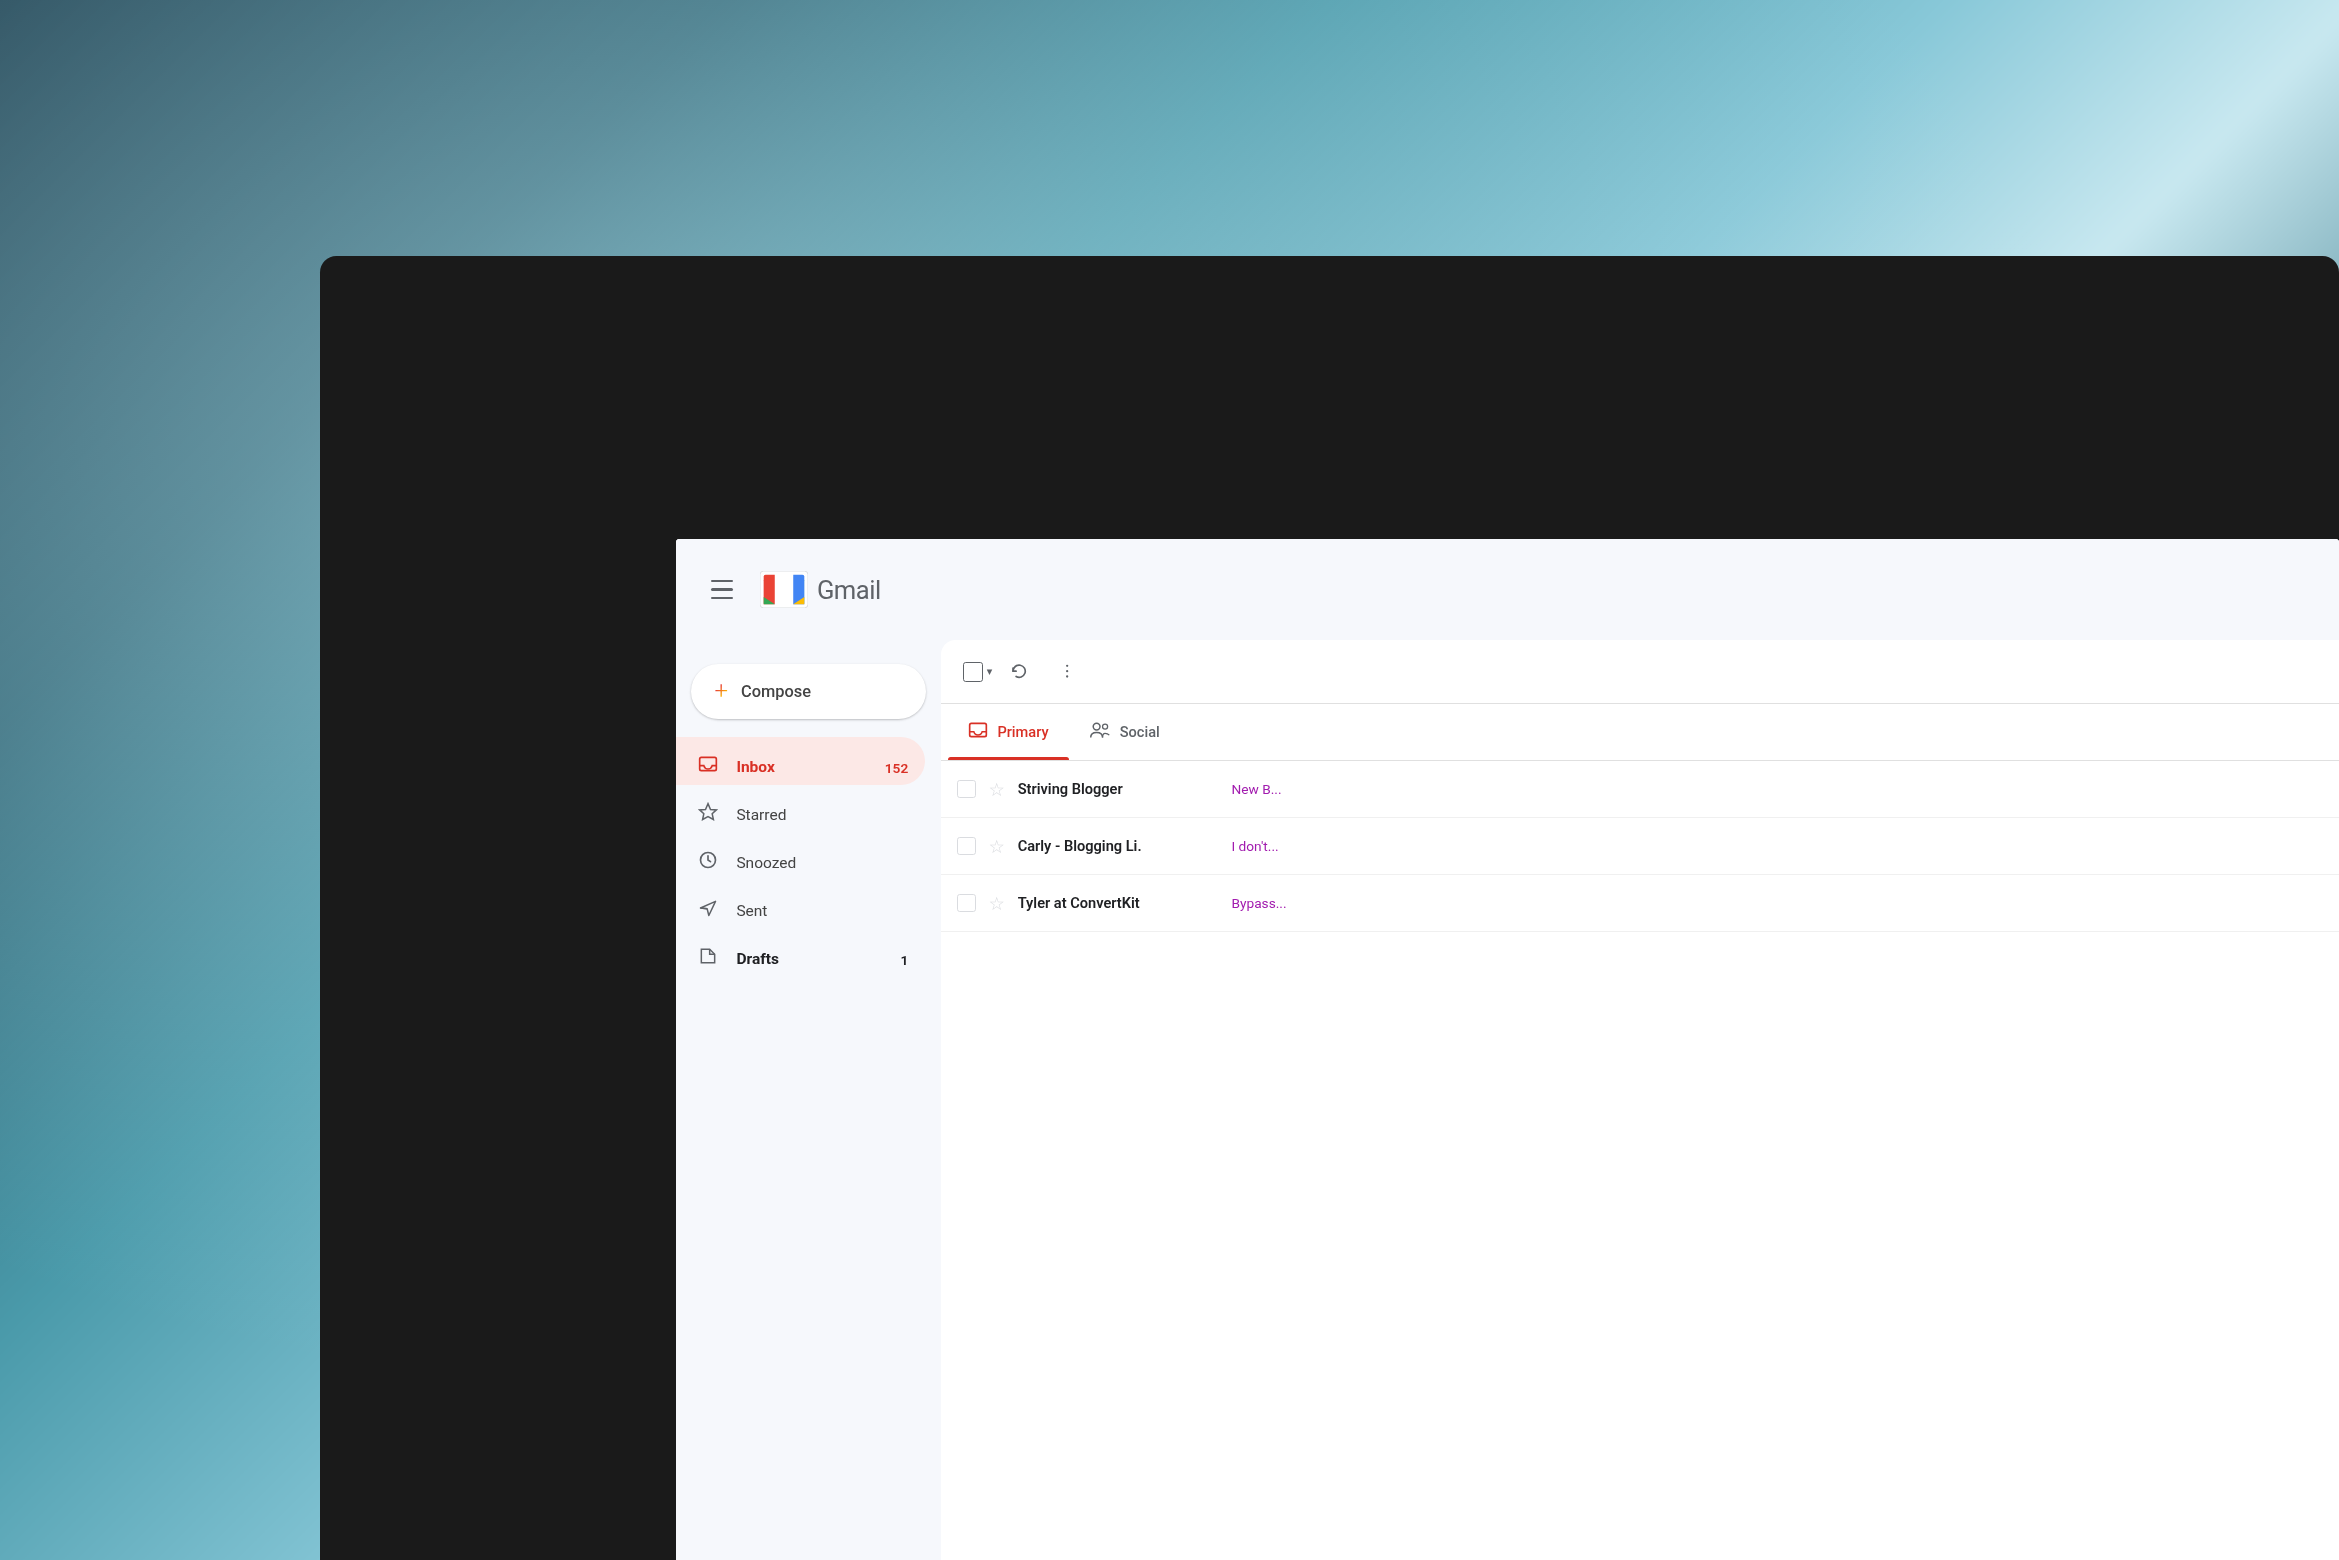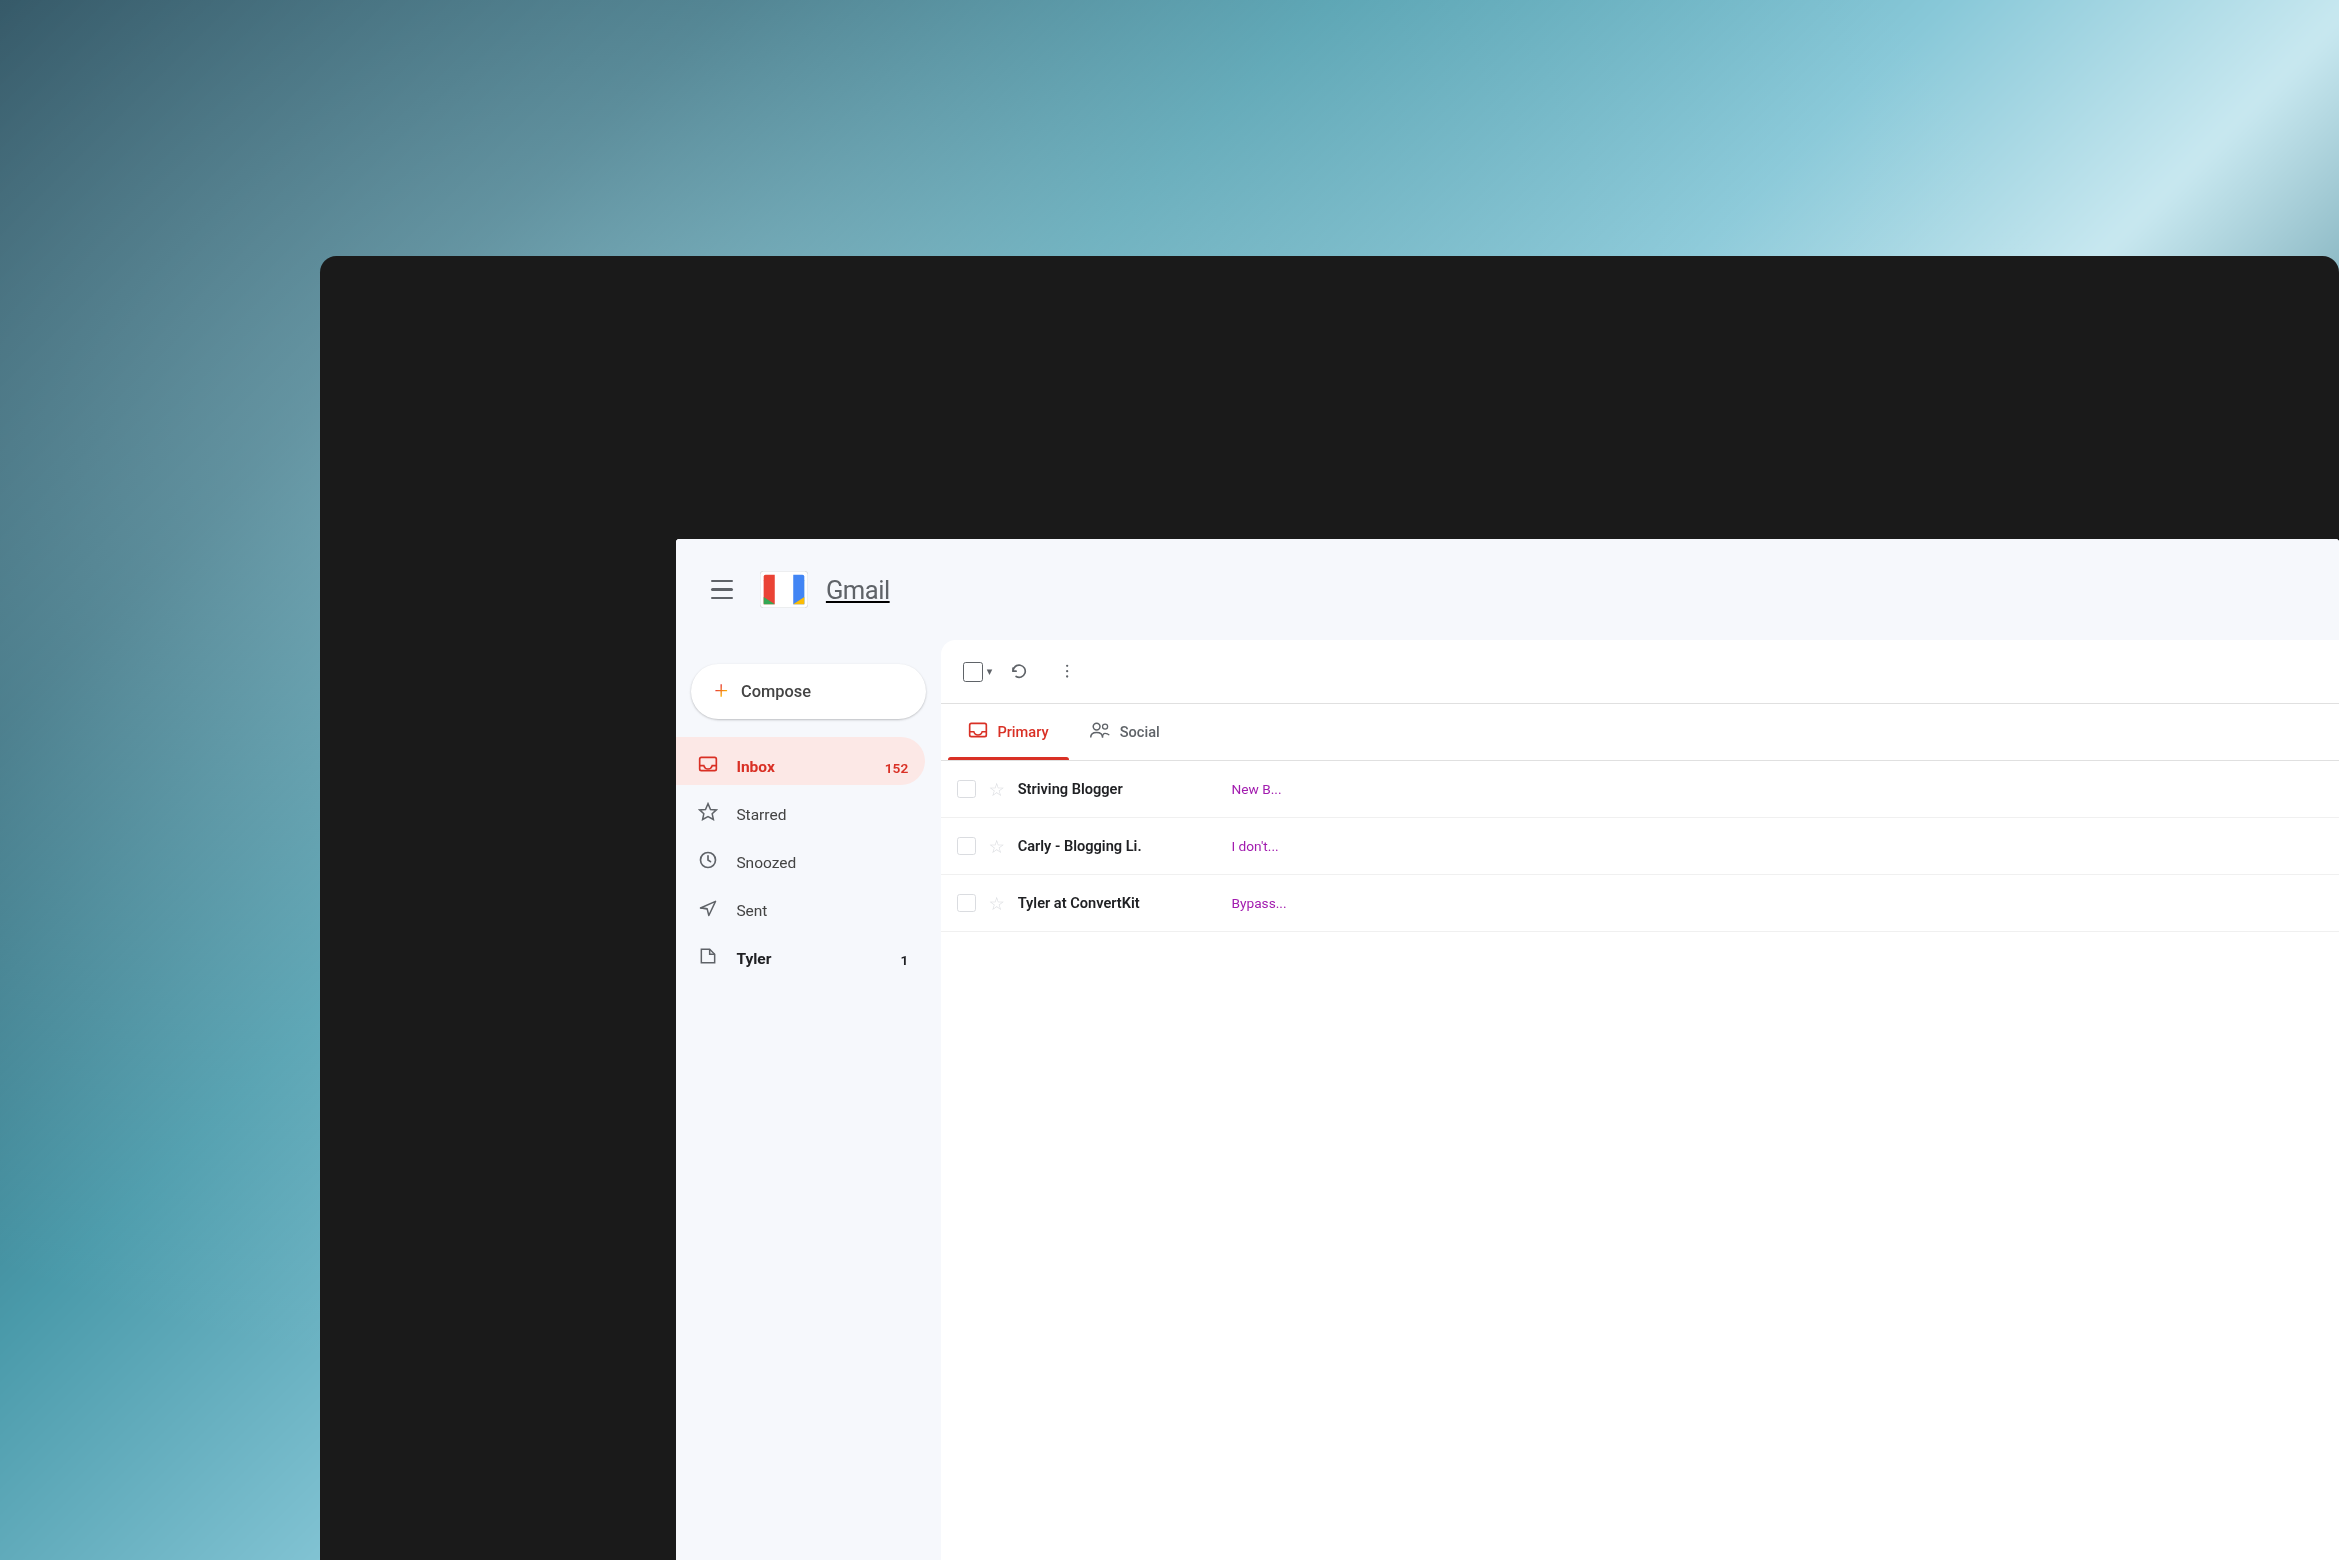--- a/index.html
+++ b/index.html
@@ -90,23 +90,22 @@
       display: block;
       width: 22px;
       height: 2.3px;
       background: #5f6368;
       border-radius: 1.8px;
     }
 
     .logo-area {
       display: flex;
       align-items: center;
-      gap: 18px;
-      flex-shrink: 0;
-      text-decoration: underline;
+      gap: 9px;
+      flex-shrink: 0;
     }
 
     
     .gmail-m {
       width: 48px;
       height: 37px;
     }
 
     .gmail-wordmark {
       font-size: 25.6px;
@@ -484,21 +483,21 @@
             <span class="nav-item-label">Sent</span>
           </div>
 
           <div class="nav-item">
             <div class="nav-item-icon">
               <svg width="20" height="20" viewBox="0 0 24 24" fill="none">
                 <path d="M4 4 L14 4 L20 10 L20 20 L4 20 Z" stroke="#5f6368" stroke-width="1.8" fill="none"></path>
                 <path d="M14 4 L14 10 L20 10" stroke="#5f6368" stroke-width="1.8" fill="none"></path>
               </svg>
             </div>
-            <span class="nav-item-label" style="font-weight:700; color:#202124;">Tyler</span>
+            <span class="nav-item-label" style="font-weight:700; color:#202124;">Drafts</span>
             <span class="nav-item-badge">1</span>
           </div>
 
         </div>
 
         <div class="right-panel">
 
           <div class="toolbar">
             <div class="checkbox-area">
               <div class="checkbox-box"></div>

